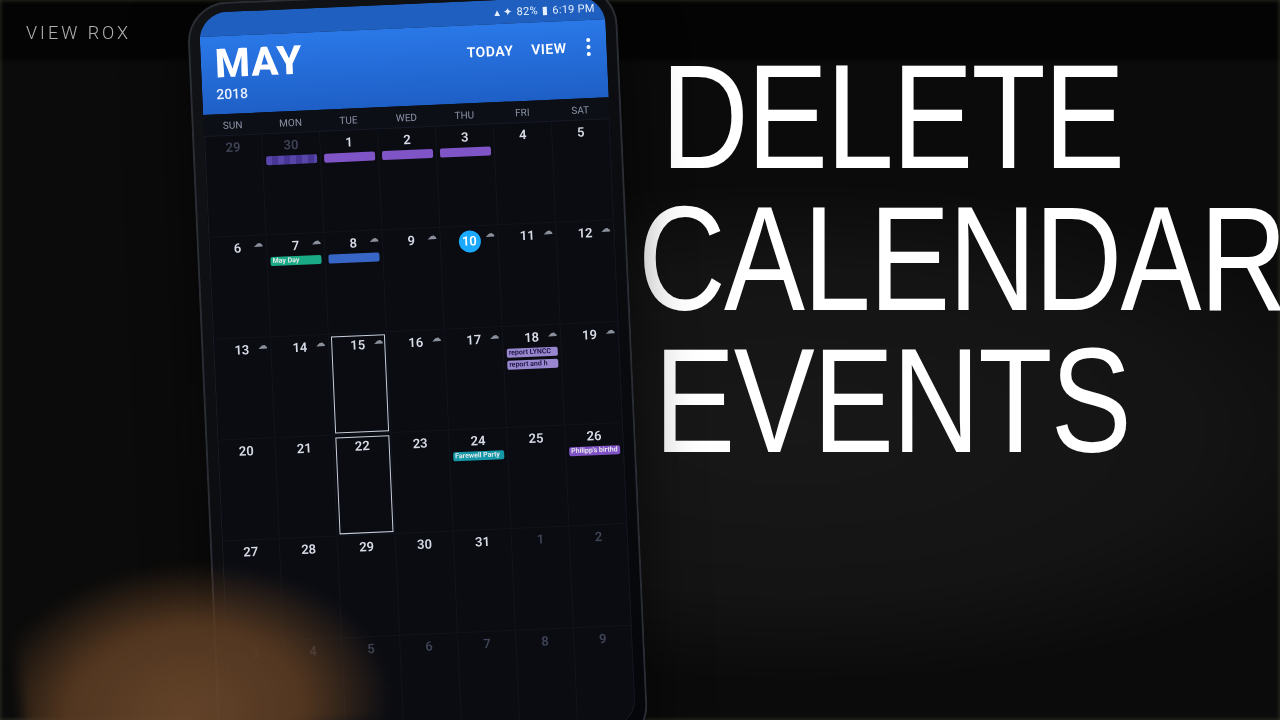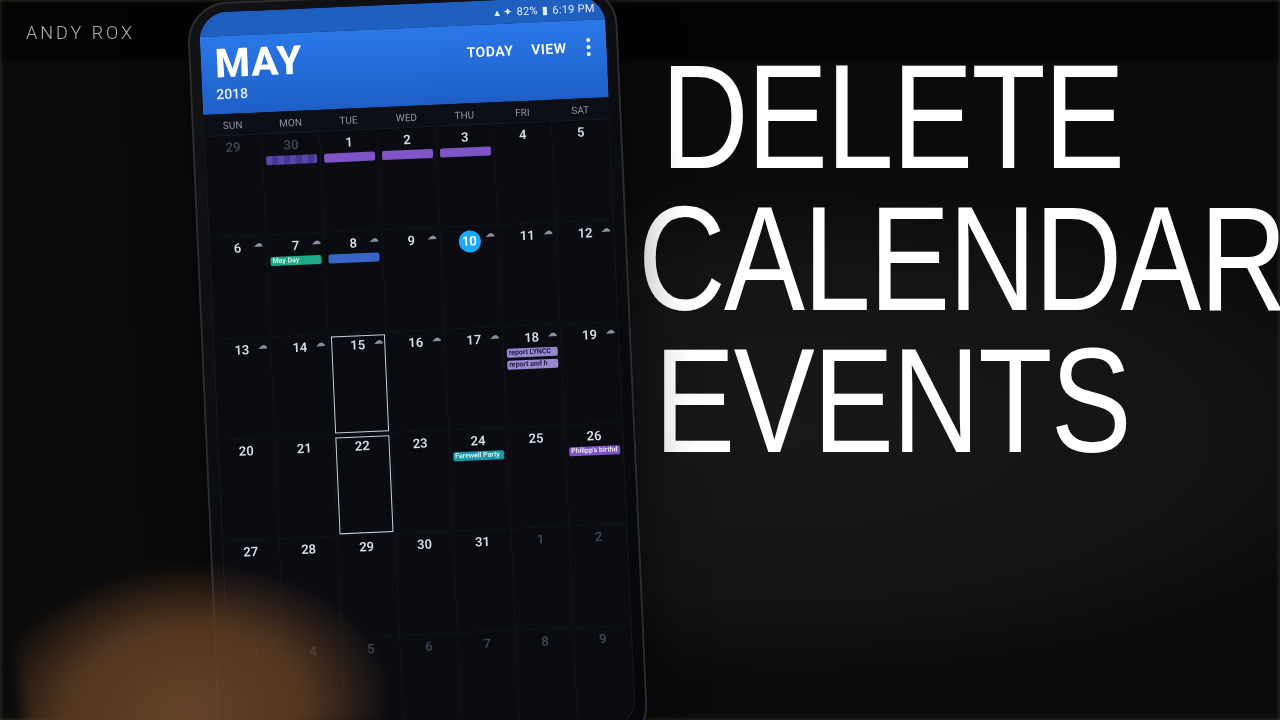--- a/index.html
+++ b/index.html
@@ -183,21 +183,21 @@
     transform: rotate(-6deg);
     pointer-events: none;
     opacity: .9;
   }
 </style>
 </head>
 <body>
 
 <div class="bg"></div>
 
-<div class="watermark">ANDY ROX</div>
+<div class="watermark">VIEW ROX</div>
 
 <div class="headline">
   <div>DELETE</div>
   <div>CALENDAR</div>
   <div>EVENTS</div>
 </div>
 
 <div class="phone">
   <div class="screen">
 

